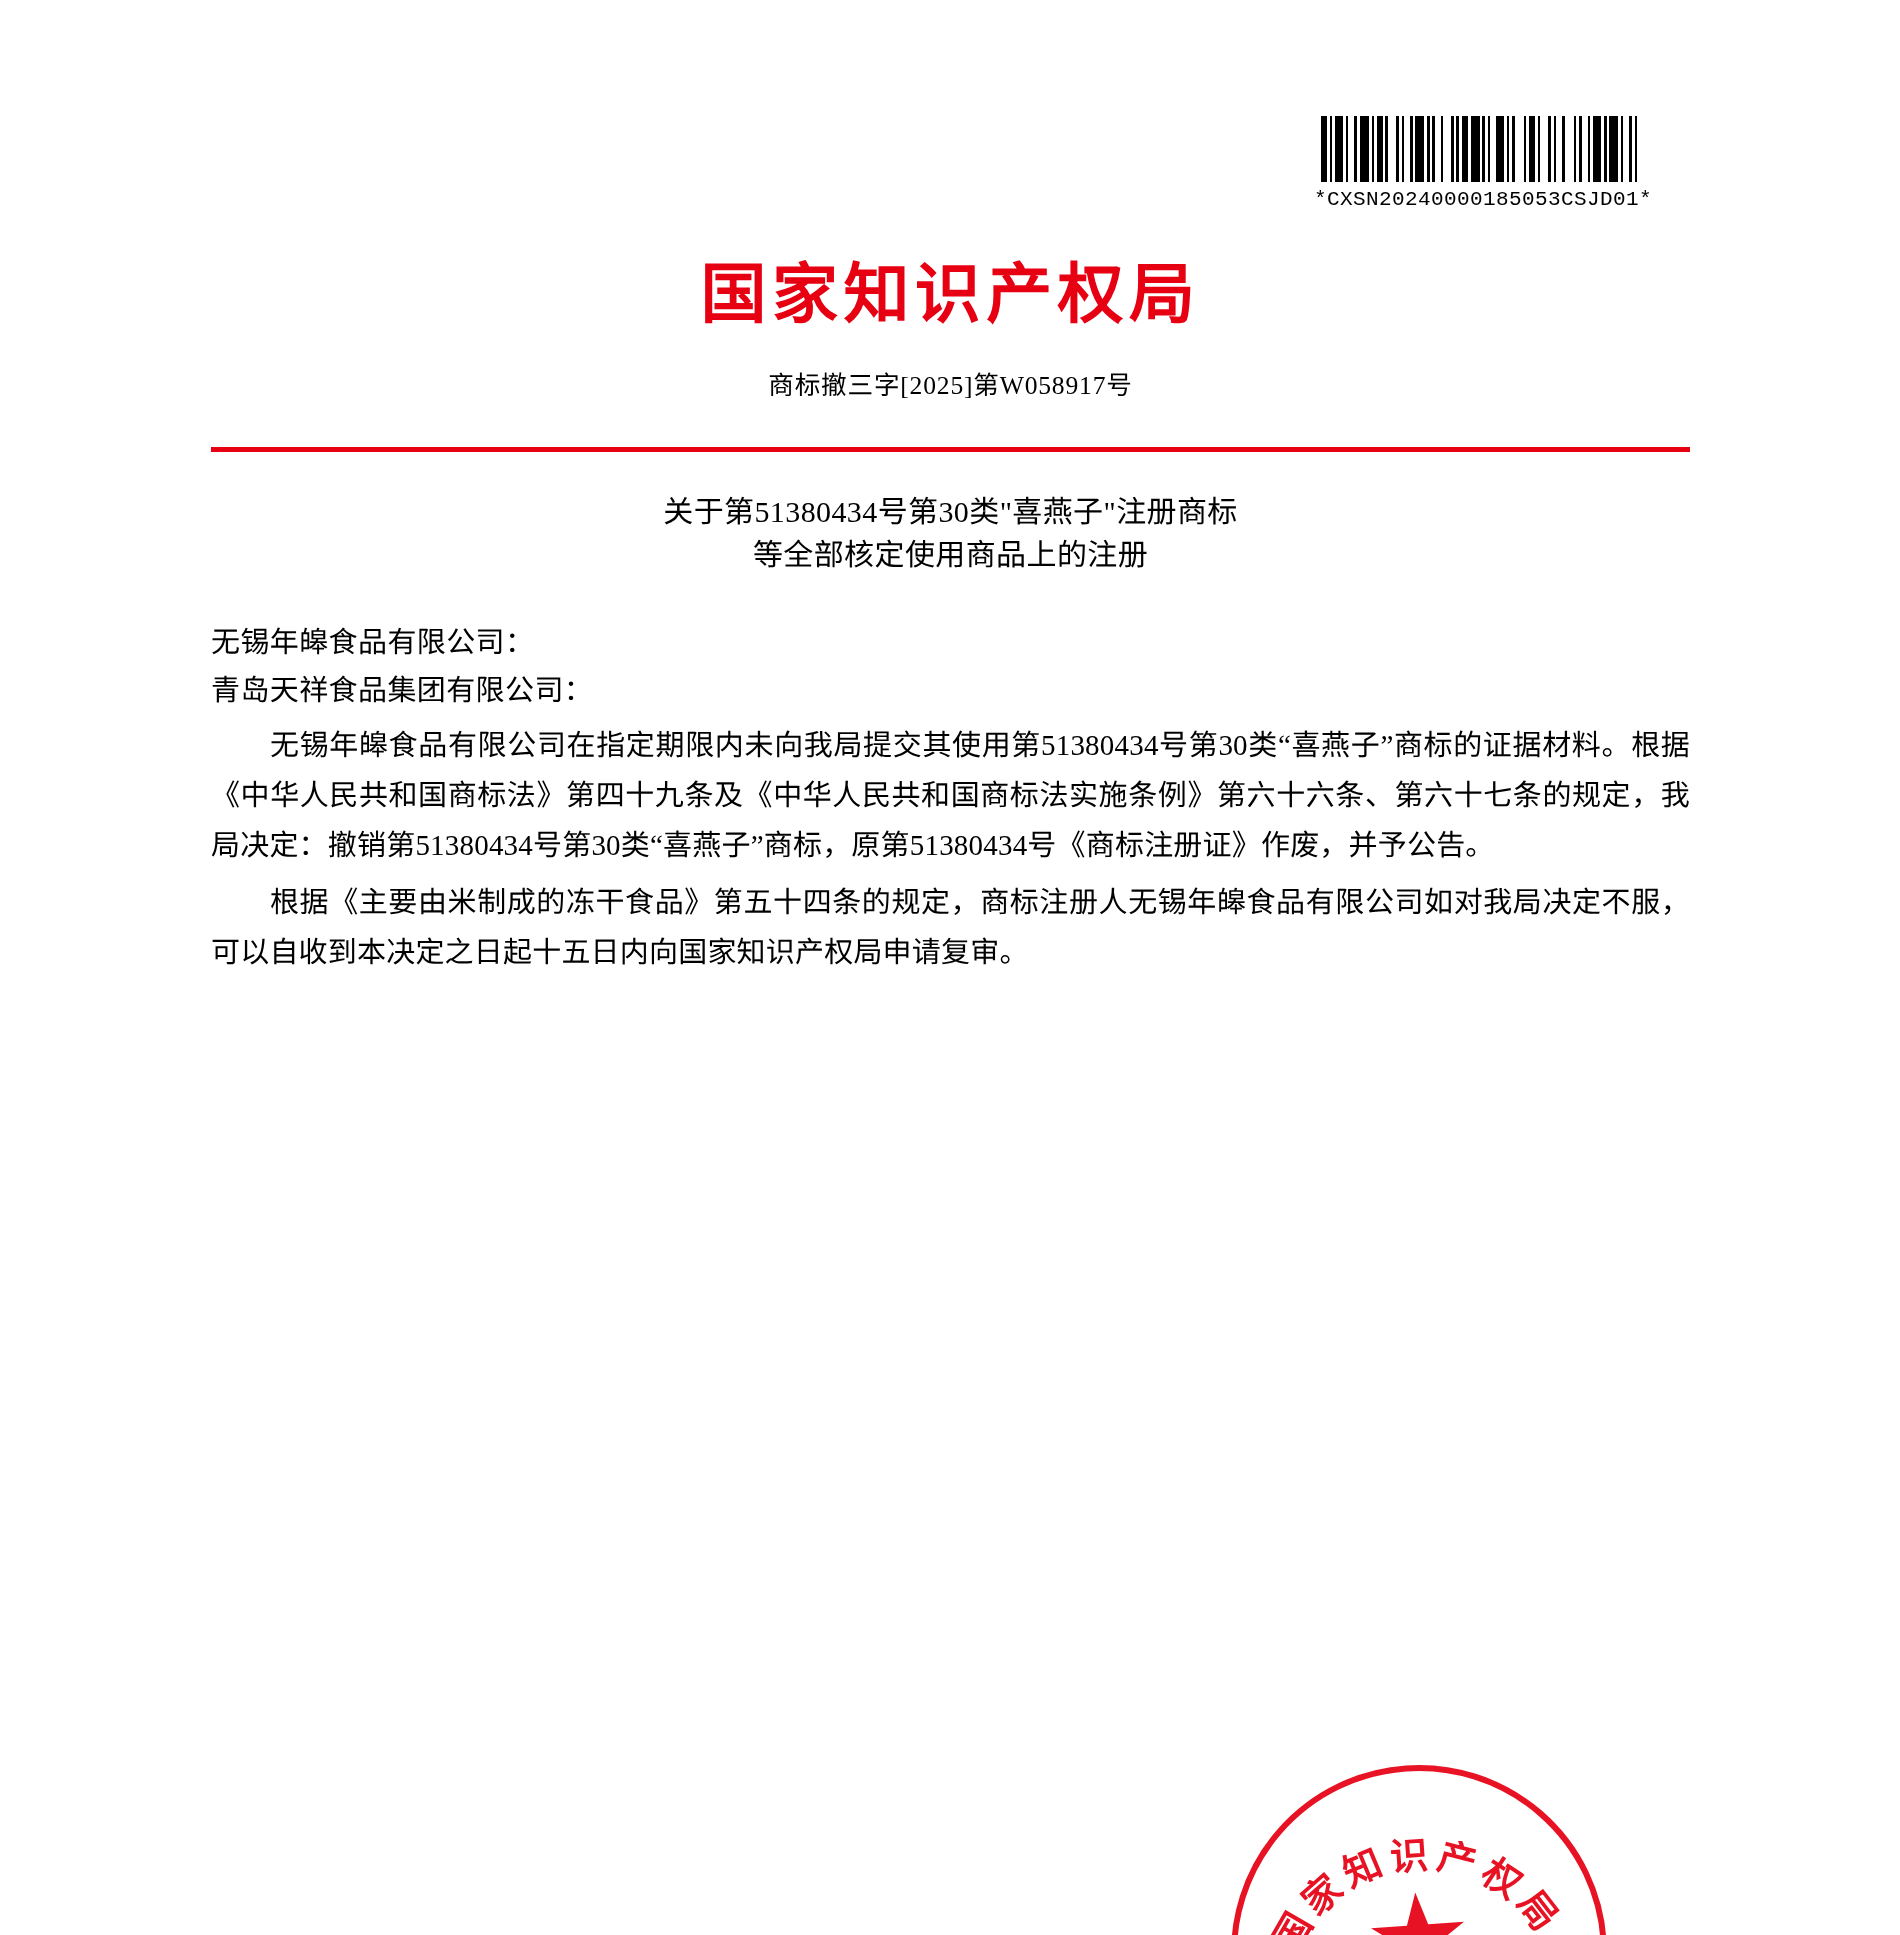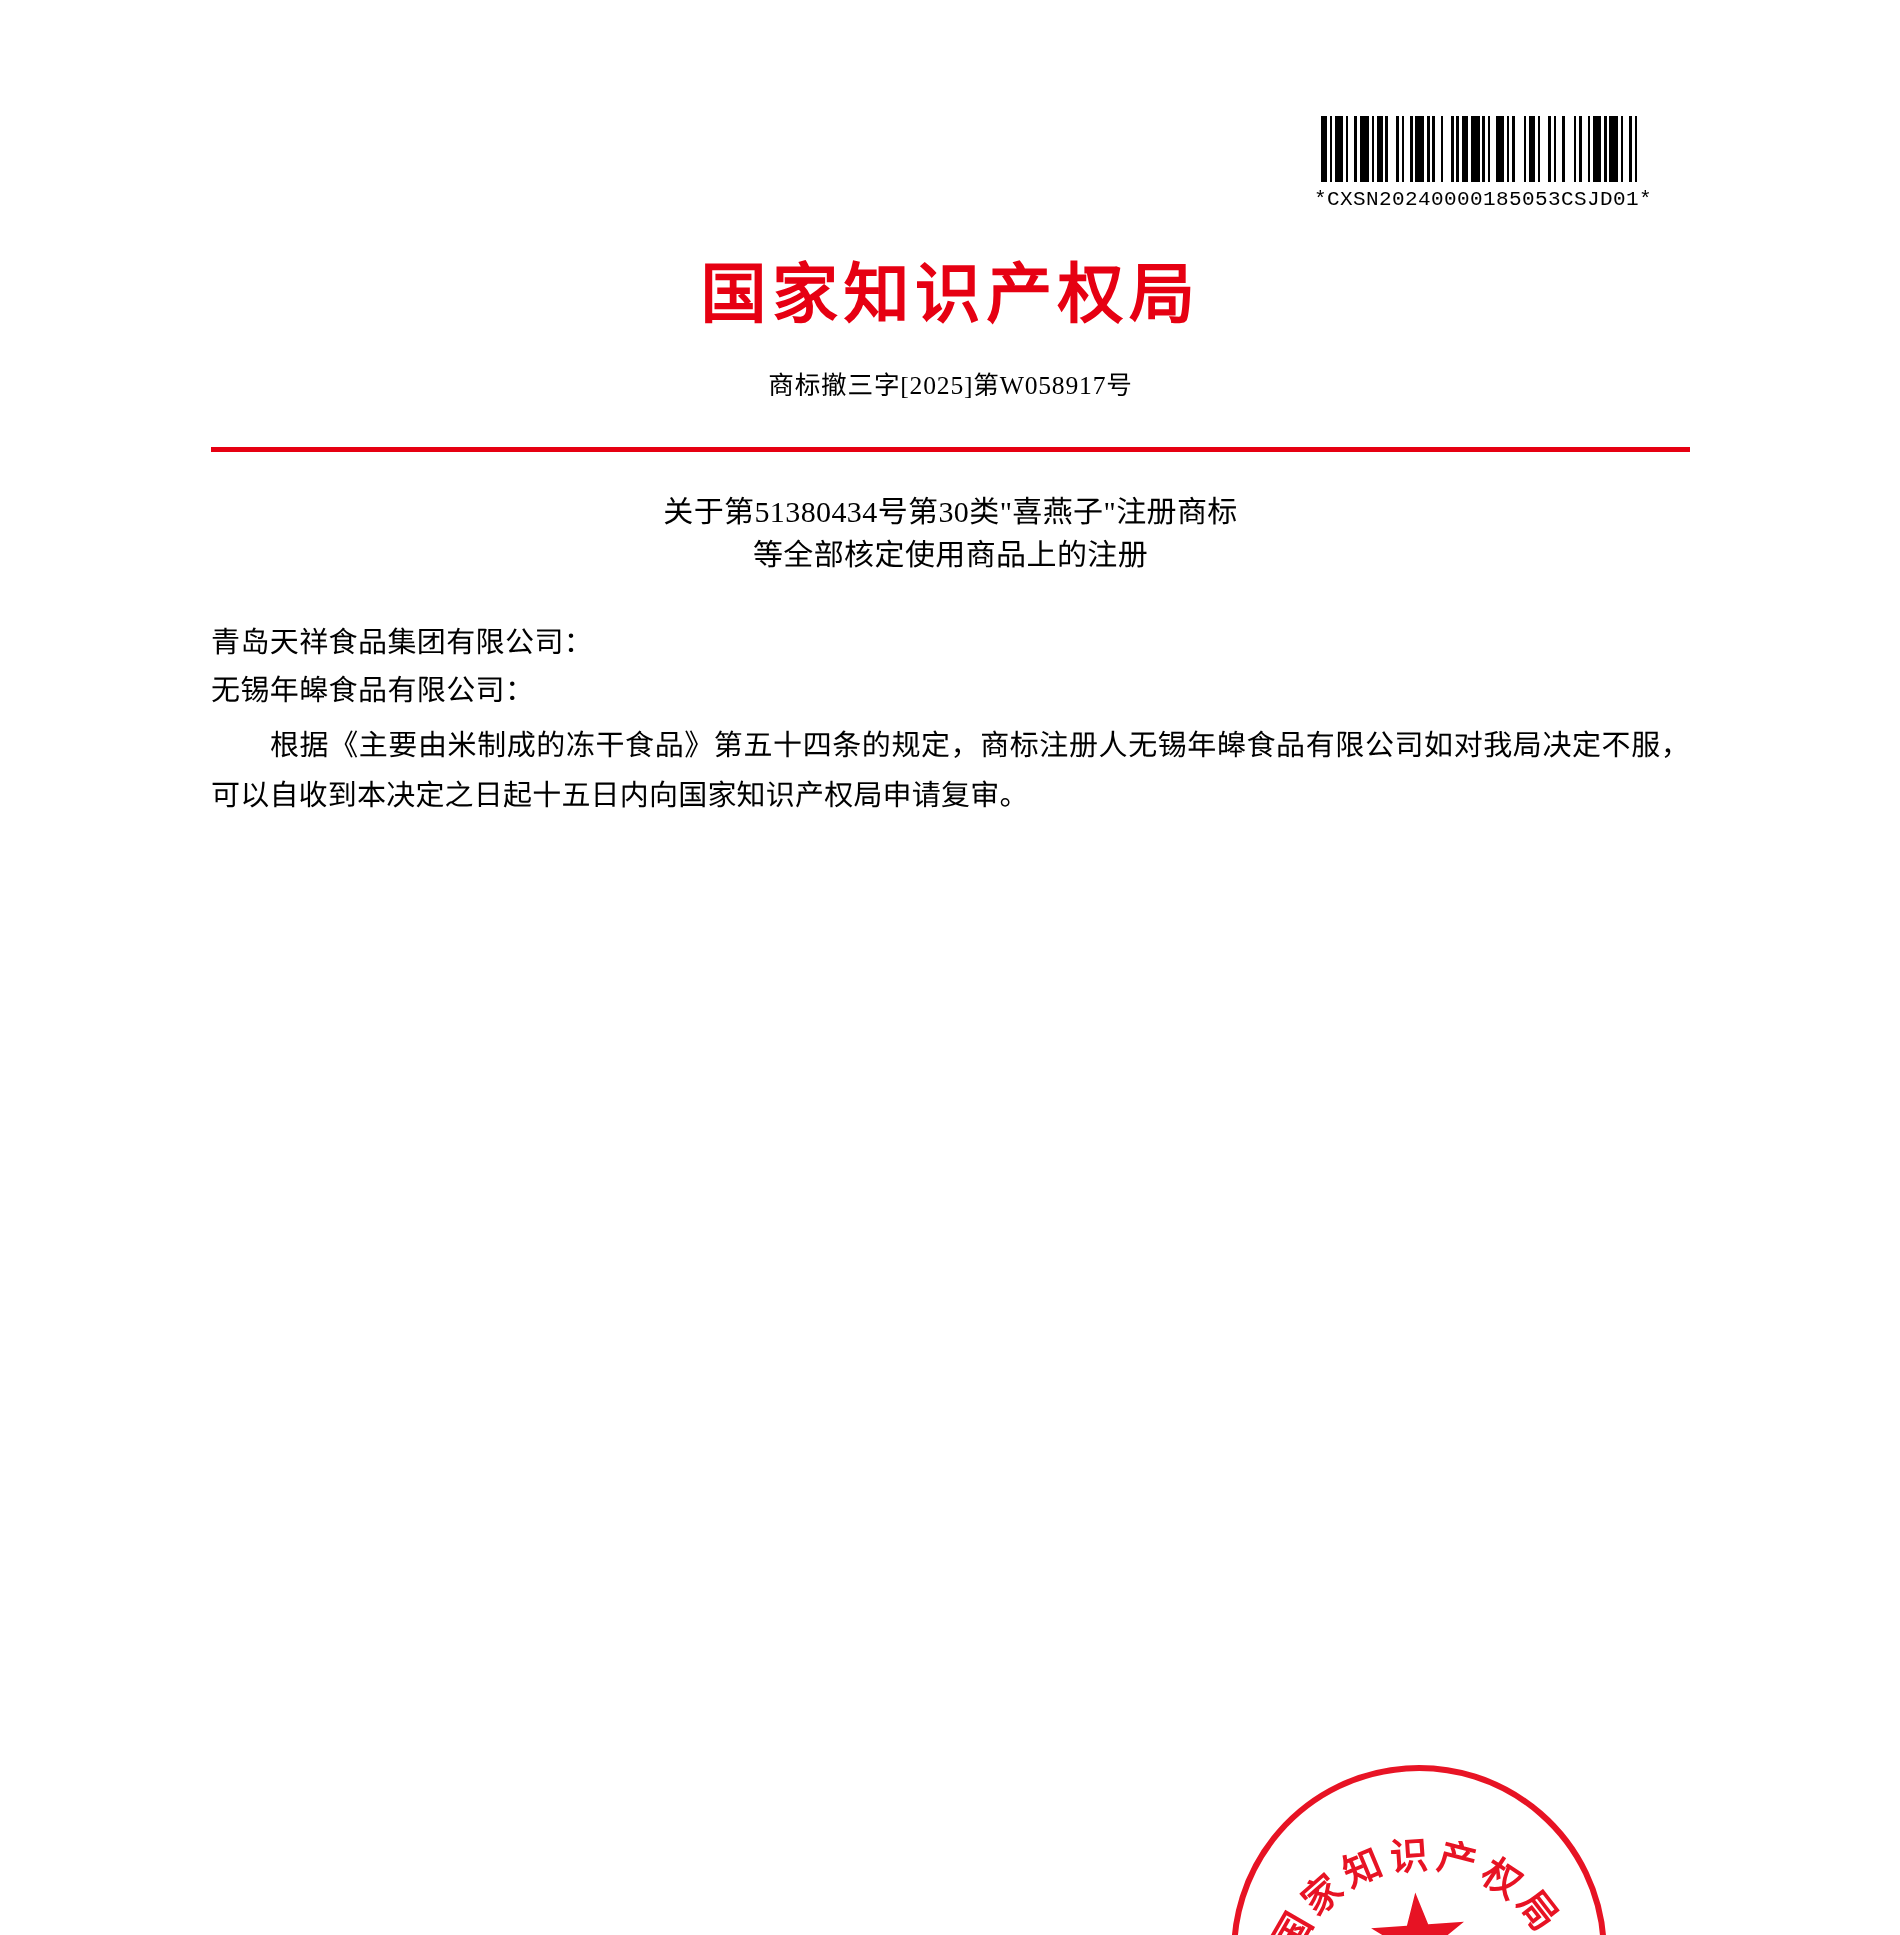--- a/index.html
+++ b/index.html
@@ -249,22 +249,23 @@
   <div class="doc-title">国家知识产权局</div>
   <div class="doc-number">商标撤三字[2025]第W058917号</div>
   <div class="red-rule"></div>
 
   <div class="subject">
     <div>关于第51380434号第30类"喜燕子"注册商标</div>
     <div>等全部核定使用商品上的注册</div>
   </div>
 
   <div class="body-block">
+    <p class="addressee">无锡年皞食品有限公司：</p>
     <p class="addressee">青岛天祥食品集团有限公司：</p>
-    <p class="addressee">无锡年皞食品有限公司：</p>
+    <p class="para">无锡年皞食品有限公司在指定期限内未向我局提交其使用第51380434号第30类“喜燕子”商标的证据材料。根据《中华人民共和国商标法》第四十九条及《中华人民共和国商标法实施条例》第六十六条、第六十七条的规定，我局决定：撤销第51380434号第30类“喜燕子”商标，原第51380434号《商标注册证》作废，并予公告。</p>
     <p class="para">根据《主要由米制成的冻干食品》第五十四条的规定，商标注册人无锡年皞食品有限公司如对我局决定不服，可以自收到本决定之日起十五日内向国家知识产权局申请复审。</p>
   </div>
 
   <div class="seal">
     <div class="seal-inner">
       <div class="seal-arc-text">
         <svg viewBox="0 0 940 940" xmlns="http://www.w3.org/2000/svg">
           <defs>
             <path id="arcpath" d="M 130 520 A 350 350 0 0 1 810 520" fill="none"></path>
           </defs>

